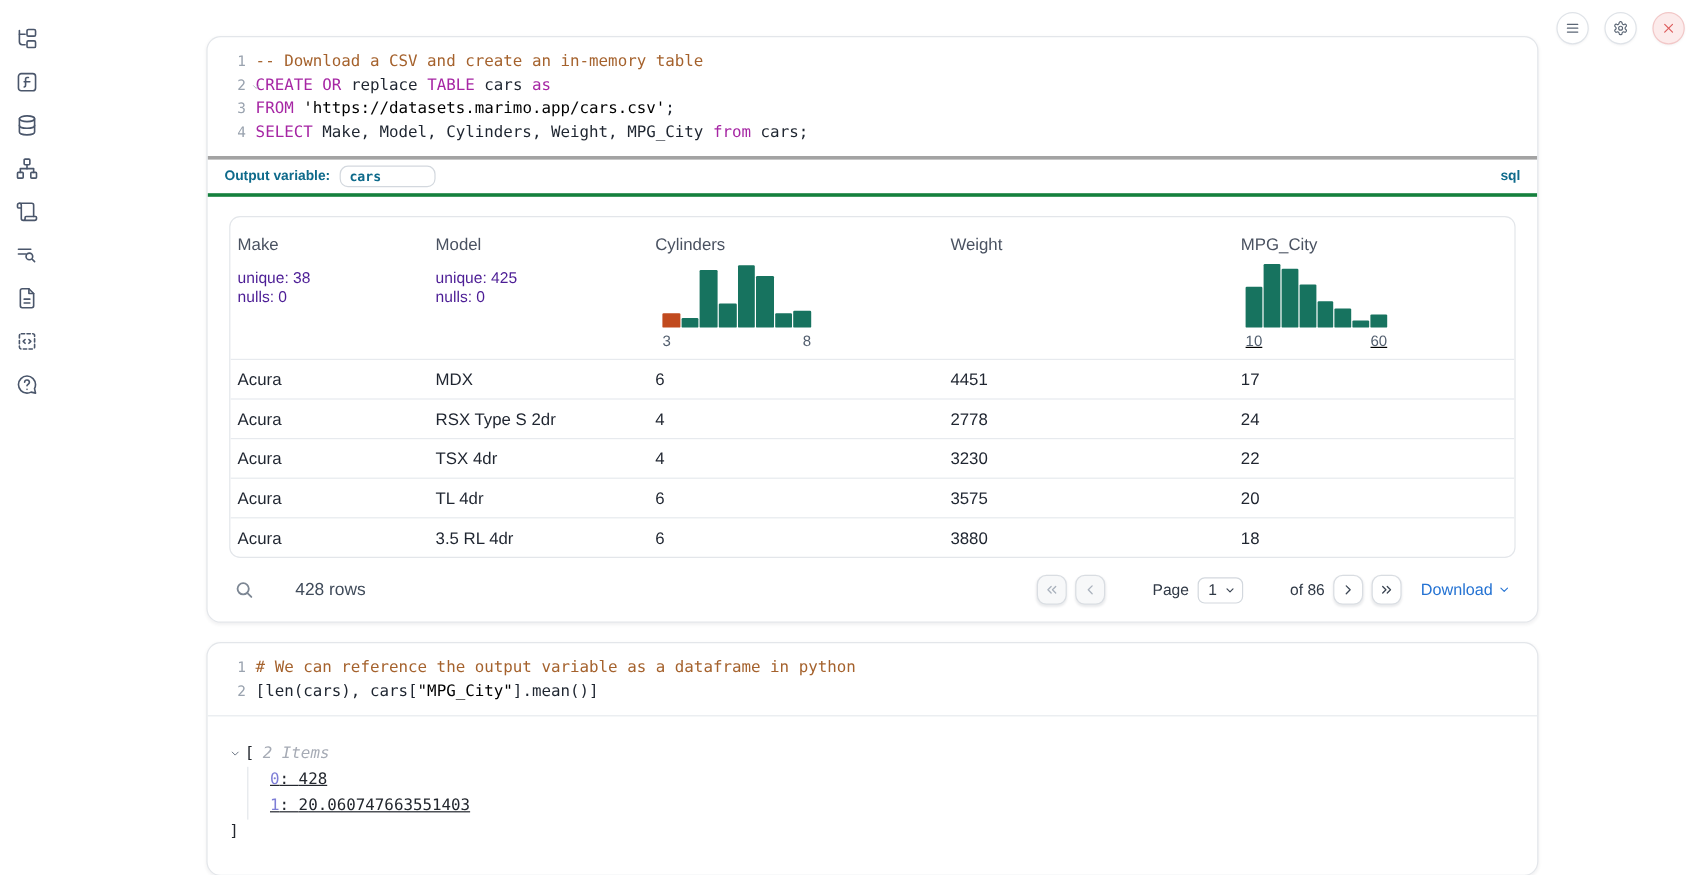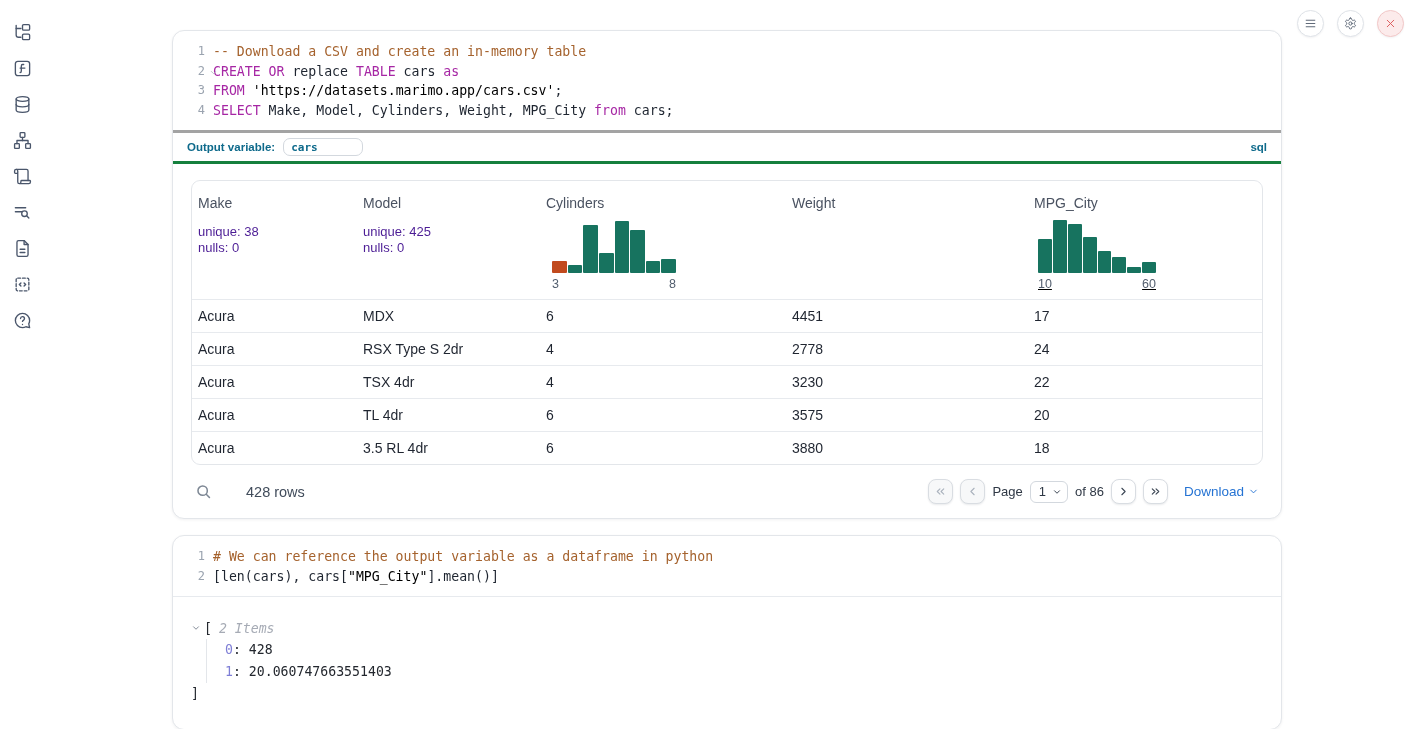--- a/index.html
+++ b/index.html
@@ -79,42 +79,42 @@
     stroke-width:1.8; stroke-linecap:round; }
   .rowcount { margin-left:34px; font-size:14.5px; color:#414c5b; }
   .pager { margin-left:auto; display:flex; align-items:center; gap:7px; }
   .pg-btn { width:25px; height:25px; border-radius:8px; border:1px solid #d9dde2;
     background:#fff; box-shadow:0 1px 2px rgba(16,24,40,.09); cursor:pointer;
     display:flex; align-items:center; justify-content:center; }
   .pg-btn svg { width:13px; height:13px; stroke:#3c4654; fill:none; stroke-width:2;
     stroke-linecap:round; stroke-linejoin:round; }
   .pg-btn.disabled { background:#f7f8f9; }
   .pg-btn.disabled svg { stroke:#aab2bd; }
-  .pg-text { font-size:13px; color:#2f3845; }
+  .pg-text { font-size:13px; color:#2f3845;margin-left:32px; }
   .page-select { height:22px; min-width:38px; border:1px solid #d3d8de; border-radius:6px;
     display:flex; align-items:center; gap:6px; padding:0 5px 0 8px; cursor:pointer;
     font-size:13px; color:#2f3845; background:#fff; }
   .page-select svg { width:10px; height:10px; stroke:#3c4654; fill:none; stroke-width:2.4;
     stroke-linecap:round; stroke-linejoin:round; }
   .download-btn { margin-left:16px; background:none; border:none; cursor:pointer;
     display:flex; align-items:center; gap:4px; color:#2573d3; font-size:13.5px;
     font-family:"Liberation Sans", sans-serif; }
   .download-btn svg { width:11px; height:11px; stroke:#2573d3; fill:none; stroke-width:2;
     stroke-linecap:round; stroke-linejoin:round; }
 
   
   .py-output { border-top:1px solid #e7eaee; padding:20px 16px 24px 18px;
     font-family:"DejaVu Sans Mono", monospace; font-size:13.2px; color:#23272e; }
   .tree-line { display:flex; align-items:center; height:22px; }
   .tree-caret { margin-right:3px; display:flex; }
   .tree-caret svg { width:10px; height:10px; stroke:#6c7684; fill:none; stroke-width:2;
     stroke-linecap:round; stroke-linejoin:round; }
   .items-label { color:#a6abb5; font-style:italic; margin-left:7px; }
   .tree-items { margin-left:15px; border-left:1px solid #e3e6ea; padding-left:18px; }
-  .tree-item { height:22px; line-height:22px; }
+  .tree-item { height:22px; line-height:22px;text-decoration:underline; }
   .tree-key { color:#7e7ed6; }
   .tree-close { height:22px; line-height:22px; }
 </style>
 </head>
 <body>
 
 <aside class="sidebar">
   <button class="sb-btn">
     <svg viewBox="0 0 24 24">
         <path d="M4 3v12a3 3 0 0 0 3 3h3"></path>

